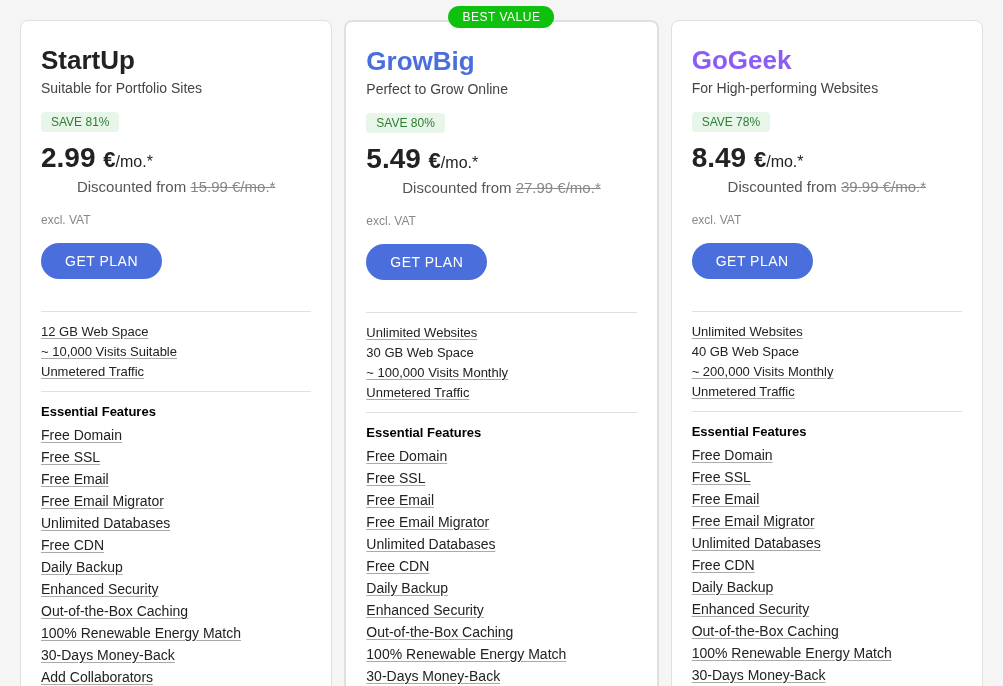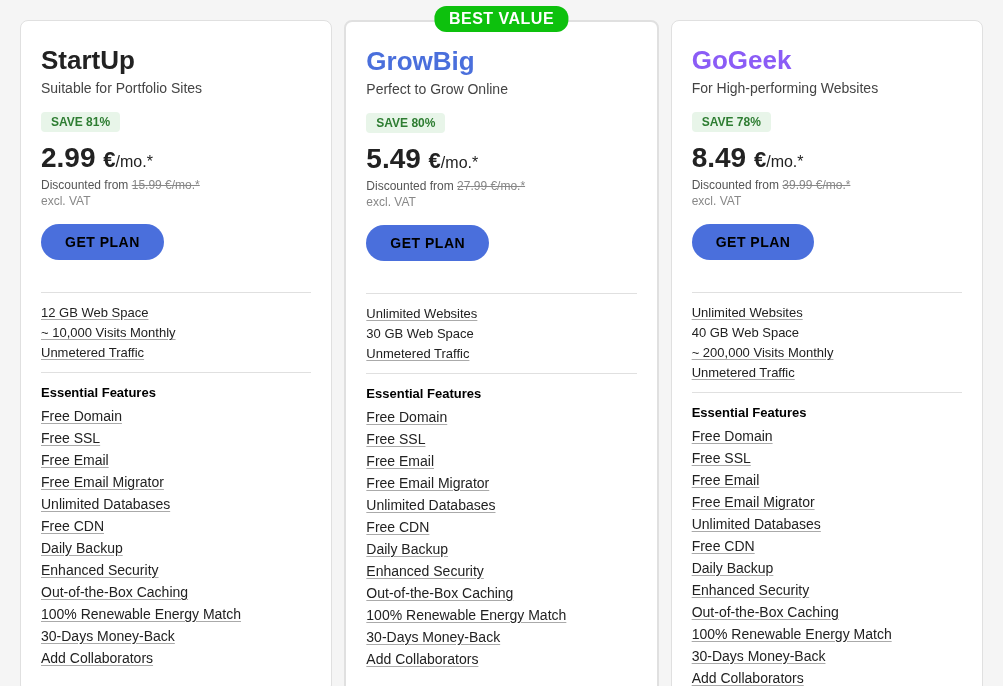--- a/index.html
+++ b/index.html
@@ -27,22 +27,22 @@
     .plan-card.featured {
       border: 2px solid #e0e0e0;
     }
     .best-value-badge {
       position: absolute;
       top: -16px;
       left: 50%;
       transform: translateX(-50%);
       background: #0dc10d;
       color: #fff;
-      font-size: 16px;
-      font-weight: bold;
+      font-size: 12px;
+      font-weight: normal;
       padding: 4px 14px;
       border-radius: 12px;
       white-space: nowrap;
       letter-spacing: 0.5px;
     }
     .plan-name {
       font-size: 26px;
       font-weight: bold;
       margin-bottom: 4px;
     }
@@ -52,53 +52,54 @@
     .plan-subtitle {
       font-size: 14px;
       color: #444;
       margin-bottom: 16px;
     }
     .save-badge {
       display: inline-block;
       background: #e8f5e9;
       color: #2e7d32;
       font-size: 12px;
-      font-weight: bold;
+      font-weight: normal;
       padding: 3px 10px;
       border-radius: 4px;
       margin-bottom: 10px;
     }
     .price-row {
       font-size: 28px;
       font-weight: bold;
       color: #222;
       margin-bottom: 4px;
     }
     .price-row .currency { font-size: 22px; }
     .price-row .period { font-size: 16px; font-weight: normal; }
     .discounted-from {
-      font-size: 12px;
+      font-size: 15px;
       color: #555;
-      margin-bottom: 2px;
+      margin-bottom: 18px;
+      text-align: center;
     }
     .discounted-from .strikethrough {
       text-decoration: line-through;
       color: #888;
     }
     .excl-vat {
       font-size: 12px;
       color: #888;
       margin-bottom: 16px;
     }
     .get-plan-btn {
       display: inline-block;
       background: #4a6fdc;
-      color: #000000;
+      color: #ffffff;
       font-size: 14px;
-      font-weight: bold;
+      font-weight: normal;
       padding: 10px 24px;
       border-radius: 24px;
       border: none;
       cursor: pointer;
       margin-bottom: 20px;
       letter-spacing: 0.5px;
     }
     .divider {
       border: none;
       border-top: 1px solid #e0e0e0;
@@ -131,39 +132,40 @@
       text-decoration-color: #aaa;
       text-underline-offset: 2px;
     }
   </style>
 </head>
 <body>
 
 <div class="plans-container">
     <div class="plan-card"><div class="plan-name startup">StartUp</div><div class="plan-subtitle">Suitable for Portfolio Sites</div><div class="save-badge">SAVE 81%</div><div class="price-row">2.99 <span class="currency">€</span><span class="period">/mo.*</span></div><div class="discounted-from">Discounted from <span class="strikethrough">15.99 €/mo.*</span></div><div class="excl-vat">excl. VAT</div><button class="get-plan-btn">GET PLAN</button><hr class="divider"><ul class="specs-list">
         <li><span class="underline">12 GB Web Space</span></li>
-        <li><span class="underline">~ 10,000 Visits Monthly</span></li>
+        <li><span class="underline">~ 10,000 Visits Suitable</span></li>
         <li><span class="underline">Unmetered Traffic</span></li>
       </ul><hr class="divider"><div class="features-list-header bold" style="font-weight:bold;font-size:13px;margin-bottom:8px;">Essential Features</div><ul class="features-list">
         <li>Free Domain</li>
         <li>Free SSL</li>
         <li>Free Email</li>
         <li>Free Email Migrator</li>
         <li>Unlimited Databases</li>
         <li>Free CDN</li>
         <li>Daily Backup</li>
         <li>Enhanced Security</li>
         <li>Out-of-the-Box Caching</li>
         <li>100% Renewable Energy Match</li>
         <li>30-Days Money-Back</li>
         <li>Add Collaborators</li>
       </ul></div>
     <div class="plan-card featured"><div class="best-value-badge">BEST VALUE</div><div class="plan-name growbig">GrowBig</div><div class="plan-subtitle">Perfect to Grow Online</div><div class="save-badge">SAVE 80%</div><div class="price-row">5.49 <span class="currency">€</span><span class="period">/mo.*</span></div><div class="discounted-from">Discounted from <span class="strikethrough">27.99 €/mo.*</span></div><div class="excl-vat">excl. VAT</div><button class="get-plan-btn">GET PLAN</button><hr class="divider"><ul class="specs-list">
         <li><span class="underline">Unlimited Websites</span></li>
         <li>30 GB Web Space</li>
+        <li><span class="underline">~ 100,000 Visits Monthly</span></li>
         <li><span class="underline">Unmetered Traffic</span></li>
       </ul><hr class="divider"><div class="features-list-header bold" style="font-weight:bold;font-size:13px;margin-bottom:8px;">Essential Features</div><ul class="features-list">
         <li>Free Domain</li>
         <li>Free SSL</li>
         <li>Free Email</li>
         <li>Free Email Migrator</li>
         <li>Unlimited Databases</li>
         <li>Free CDN</li>
         <li>Daily Backup</li>
         <li>Enhanced Security</li>

